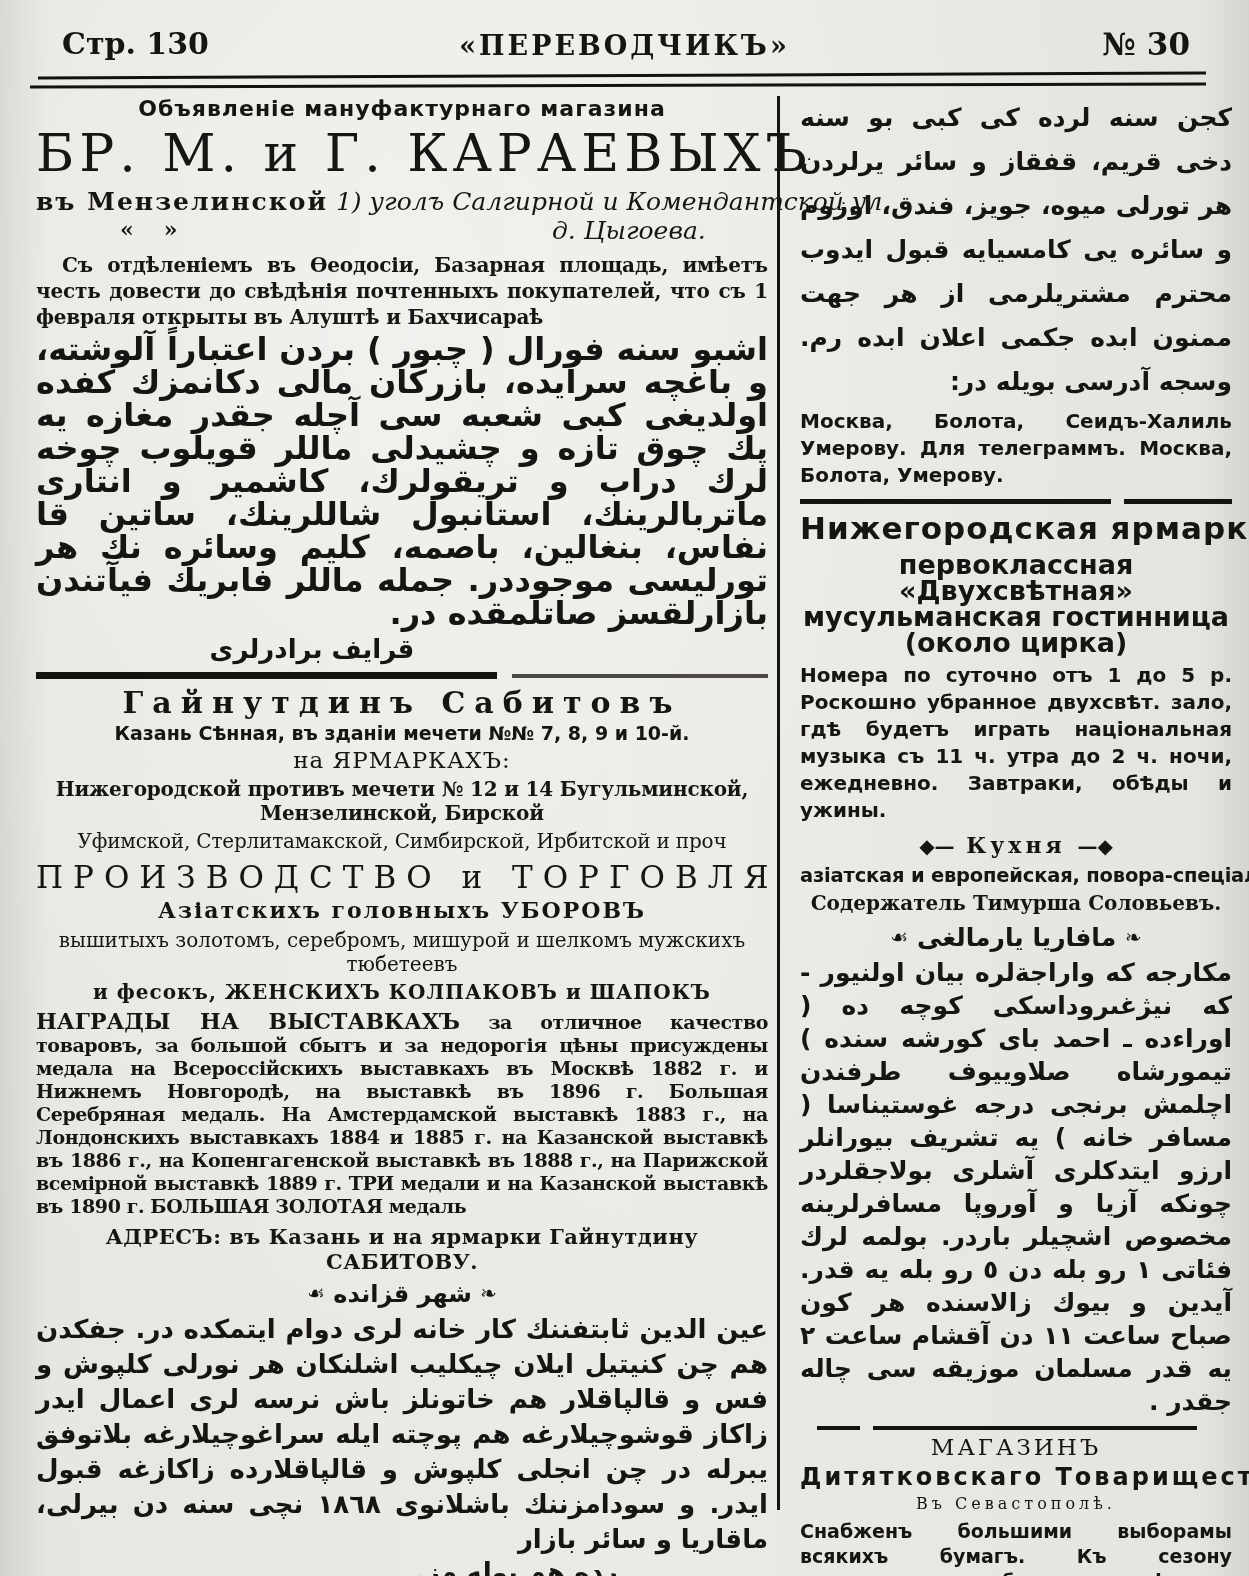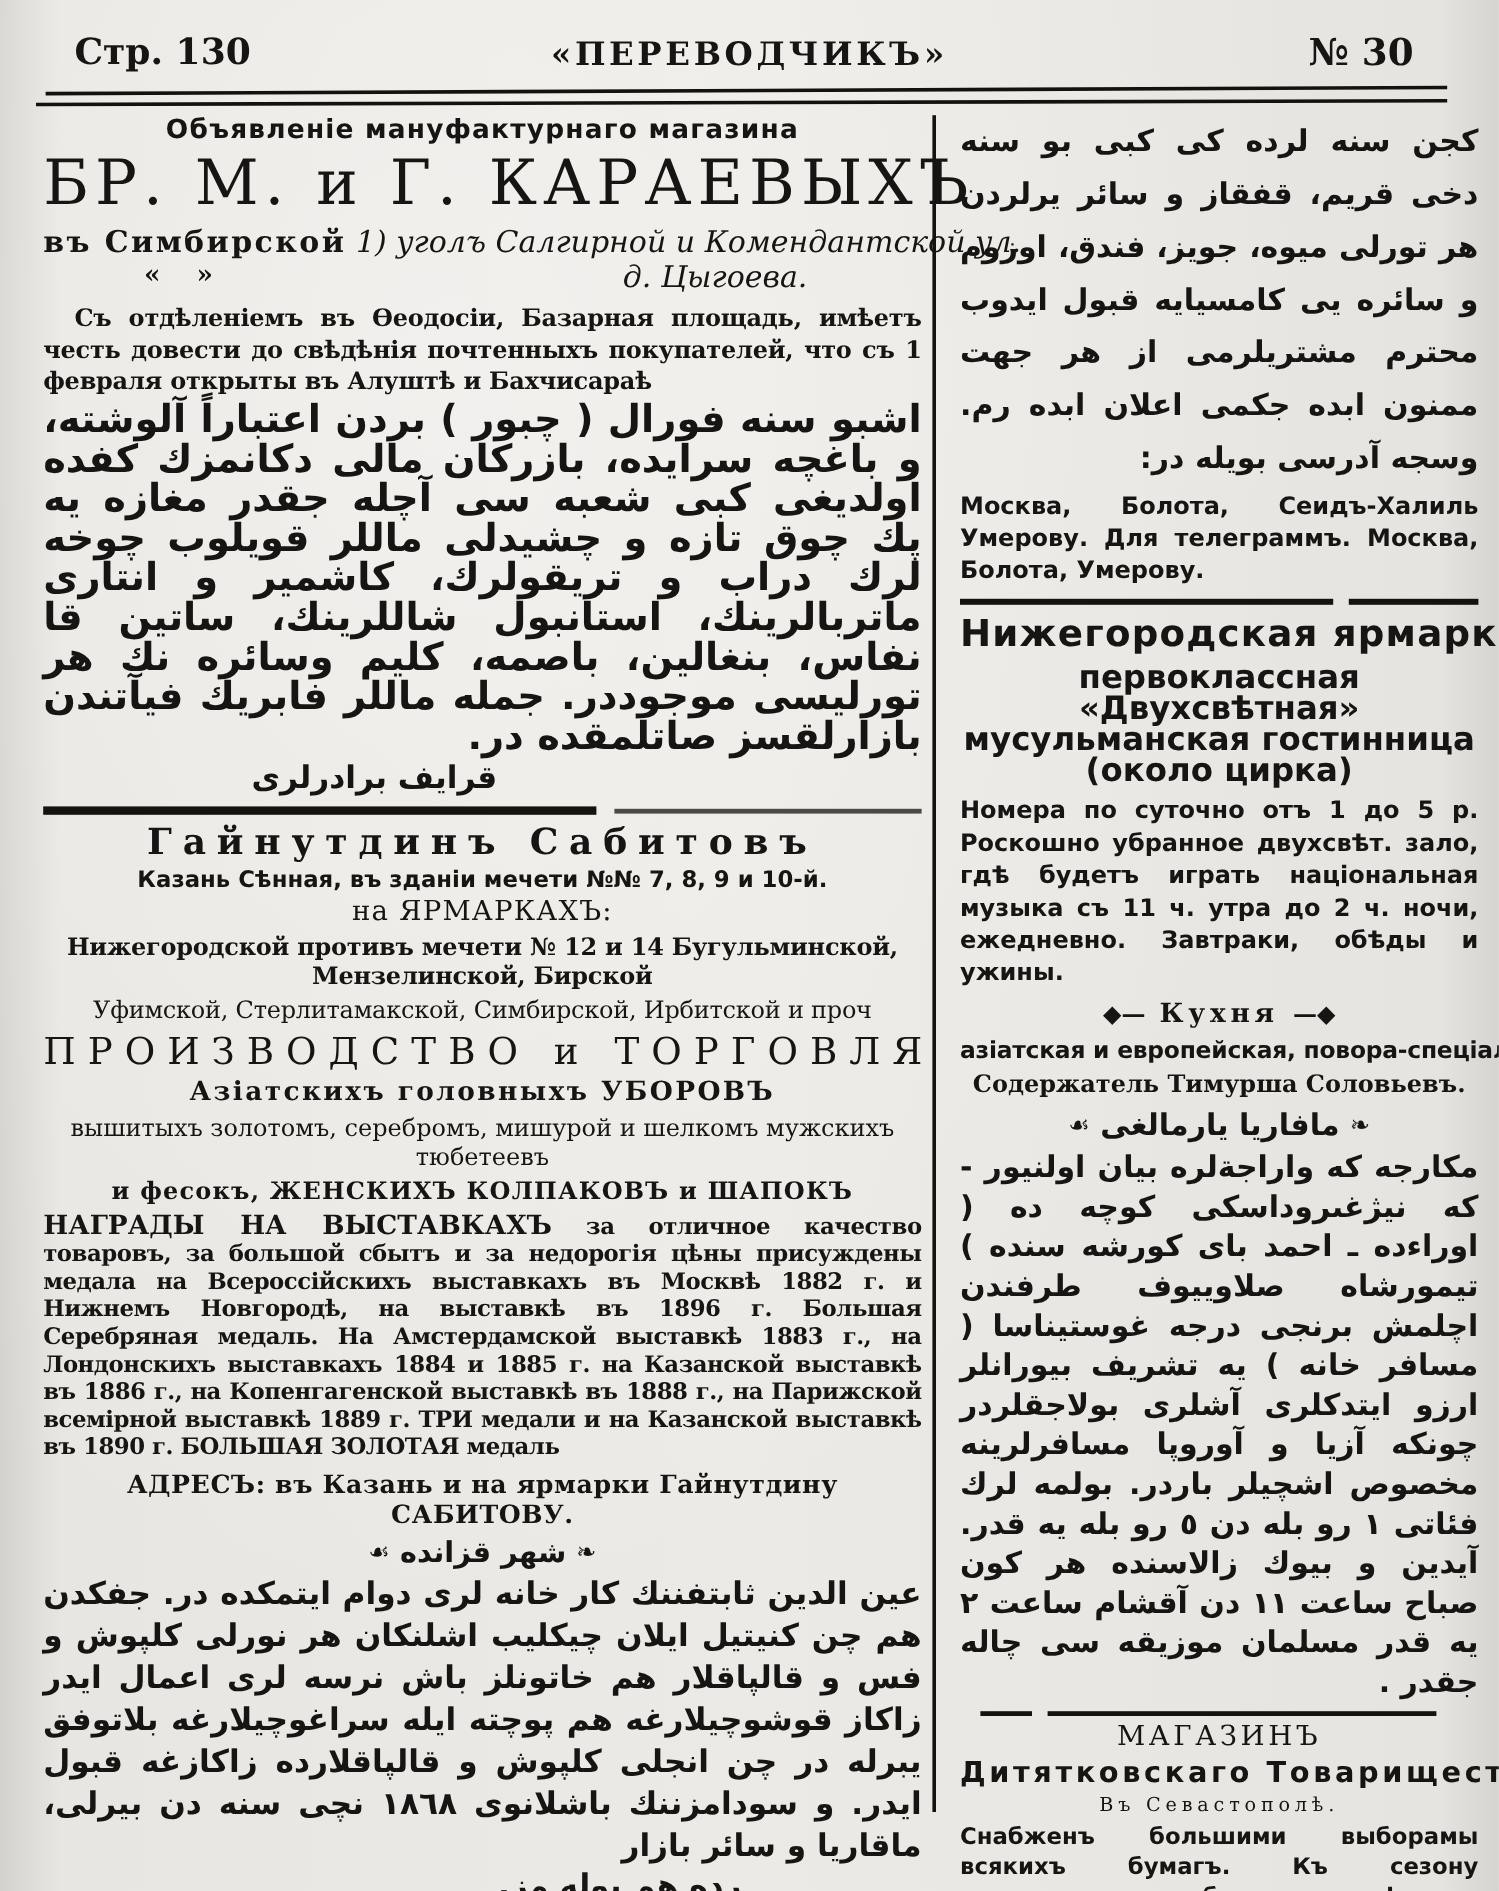--- a/index.html
+++ b/index.html
@@ -20,21 +20,21 @@
   .sans{font-family:"DejaVu Sans","Liberation Sans",sans-serif;}
   .ar{font-family:"DejaVu Sans","Liberation Sans",sans-serif;direction:rtl;}
   .c{text-align:center;}
   .j{text-align:justify;}
   .b{font-weight:bold;}
   .it{font-style:italic;}
 
   
   .hdr-left{position:absolute;left:62px;top:26px;font-size:30px;font-weight:bold;}
   .hdr-center{position:absolute;left:0;right:0;top:30px;text-align:center;font-size:27px;font-weight:bold;letter-spacing:3px;}
-  .hdr-right{position:absolute;right:71px;top:26px;font-size:31px;font-weight:bold;}
+  .hdr-right{position:absolute;right:59px;top:26px;font-size:31px;font-weight:bold;}
   .rule-a{position:absolute;left:38px;top:74px;width:1168px;height:3px;background:#14120f;transform:rotate(-.25deg);}
   .rule-b{position:absolute;left:30px;top:84px;width:1176px;height:3px;background:#14120f;transform:rotate(-.15deg);}
 
   
   .vdiv-center{position:absolute;left:777px;top:96px;width:3px;height:1414px;background:#15130f;}
 
   
   .col-left{position:absolute;left:36px;top:94px;width:732px;}
   .col-right{position:absolute;left:800px;top:96px;width:432px;}
 
@@ -42,21 +42,21 @@
   .sep-row{display:flex;align-items:center;margin:8px 0 6px 0;}
   .sep-seg{background:#15130f;}
 
   
   .k-kicker{font-size:22px;letter-spacing:1px;margin-top:2px;}
   .k-title{font-size:52px;letter-spacing:5px;white-space:nowrap;margin-top:2px;}
   .k-city-row{font-size:25px;margin-top:4px;white-space:nowrap;}
   .k-city-row .city{font-weight:bold;letter-spacing:2px;}
   .k-house-row{position:relative;height:30px;font-size:25px;}
   .k-quotes{position:absolute;left:84px;top:0;letter-spacing:30px;font-size:22px;font-weight:bold;}
-  .k-house{position:absolute;left:483px;top:0;}
+  .k-house{position:absolute;left:516px;top:0;}
   .k-body{font-size:20px;line-height:26px;letter-spacing:-.2px;margin-top:6px;text-indent:26px;}
   .k-body2{font-size:24px;margin-top:2px;}
   .k-ar{font-size:32px;line-height:33px;font-weight:700;margin-top:3px;}
   .k-ar-sign{font-size:26px;font-weight:700;margin-top:4px;padding-right:180px;}
 
   .sab-title{font-size:30px;letter-spacing:9px;margin-top:2px;}
   .sab-kazan{font-size:19px;margin-top:2px;}
   .sab-yarm{font-size:23px;letter-spacing:1px;margin-top:3px;}
   .sab-fairs1{font-size:20px;letter-spacing:-.2px;margin-top:4px;}
   .sab-proizv{font-size:31px;letter-spacing:10px;margin-top:6px;white-space:nowrap;}
@@ -101,21 +101,21 @@
   <div class="rule-a"></div>
   <div class="rule-b"></div>
   <div class="vdiv-center"></div>
 
   <div class="col-left">
 
     <div>
       <div class="k-kicker c sans b">Объявленіе мануфактурнаго магазина</div>
       <div class="k-title c serif">БР. М. и Г. КАРАЕВЫХЪ</div>
       <div class="k-city-row c serif">
-        <span class="city">въ Симбирской</span>
+        <span class="city">въ Мензелинской</span>
         <span class="it">1) уголъ Салгирной и Комендантской ул.</span>
       </div>
       <div class="k-house-row serif">
         <span class="k-quotes">«»</span>
         <span class="k-house it">д. Цыгоева.</span>
       </div>
       <div class="k-body j b serif">Съ отдѣленіемъ въ Ѳеодосіи, Базарная площадь, имѣетъ честь довести до свѣдѣнія почтенныхъ покупателей, что съ 1 февраля открыты въ Алуштѣ и Бахчисараѣ</div>
       <div class="k-ar ar j" dir="rtl">اشبو سنه فورال ( چبور ) بردن اعتباراً آلوشته، و باغچه سرايده، بازركان مالى دكانمزك كفده اولديغى كبى شعبه سى آچله جقدر مغازه يه پك چوق تازه و چشيدلى ماللر قويلوب چوخه لرك دراب و تريقولرك، كاشمير و انتارى ماتربالرينك، استانبول شاللرينك، ساتين قا نفاس، بنغالين، باصمه، كليم وسائره نك هر تورليسى موجوددر. جمله ماللر فابريك فيآتندن بازارلقسز صاتلمقده در.</div>
       <div class="k-ar-sign ar c" dir="rtl">قرايف برادرلرى</div>
     </div>

